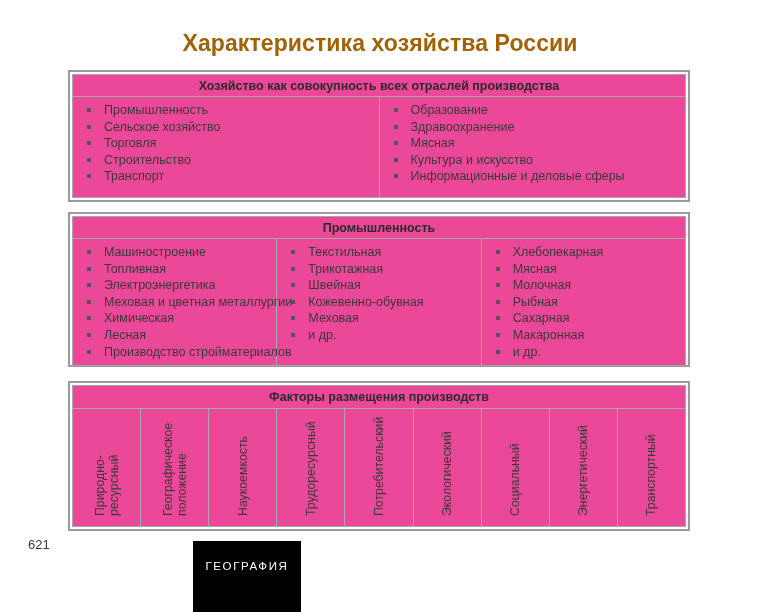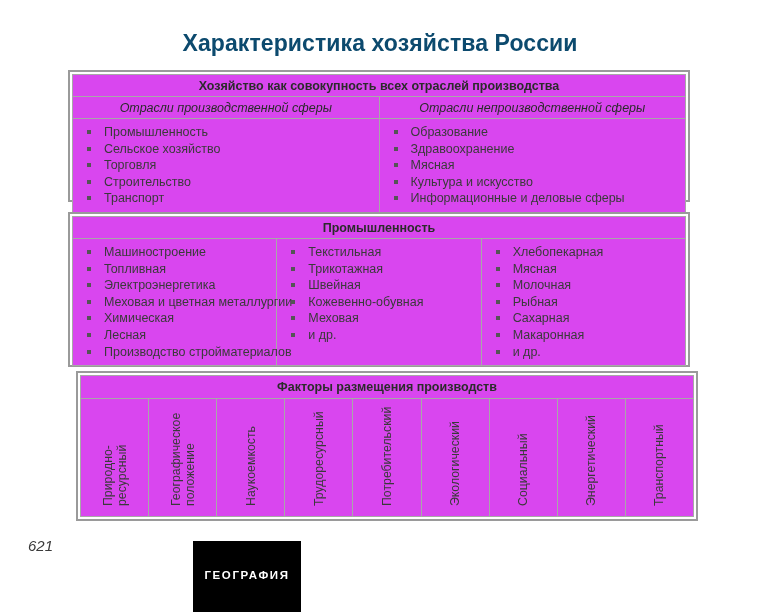--- a/index.html
+++ b/index.html
@@ -18,21 +18,21 @@
 
   
   .page-title {
     position: absolute;
     left: 0;
     top: 30px;
     width: 760px;
     text-align: center;
     font-size: 23px;
     font-weight: bold;
-    color: #0c4a6e;
+    color: #a16207;
     letter-spacing: 0.1px;
     white-space: nowrap;
   }
 
   
   .frame {
     position: absolute;
     border: 2px solid #9a9a9a;
     background: #ffffff;
     box-sizing: border-box;
@@ -42,21 +42,21 @@
     width: 100%;
     height: 100%;
     border-collapse: collapse;
     table-layout: fixed;
     background: #ffffff;
   }
   .frame td, .frame th {
     border: 1px solid #a8a8a8;
     padding: 0;
     vertical-align: top;
-    background: #d946ef;
+    background: #ec4899;
   }
 
   
   .band-head {
     text-align: center;
     font-size: 12.5px;
     font-weight: bold;
     color: #2b2b2b;
     height: 21px;
     vertical-align: middle !important;
@@ -108,24 +108,23 @@
   #table-industry {
     left: 68px;
     top: 212px;
     width: 622px;
     height: 155px;
   }
 
   
   #table-factors {
     left: 68px;
-    top: 371px;
+    top: 381px;
     width: 622px;
     height: 150px;
-    margin-left: 8px;
   }
   #table-factors td.vcell {
     height: 104px;
     vertical-align: bottom;
     text-align: center;
     padding: 0 0 6px 0;
   }
   .vlabel {
     display: inline-block;
     writing-mode: vertical-rl;
@@ -136,57 +135,52 @@
     text-align: left;
     white-space: pre;
     height: 96px;
   }
 
   
   .page-number {
     position: absolute;
     left: 28px;
     top: 537px;
-    font-size: 15px;
+    font-size: 13px;
     color: #3a3a3a;
-    font-style: italic;
   }
   .subject-badge {
     position: absolute;
     left: 193px;
     top: 541px;
     width: 108px;
     height: 71px;
     background: #000000;
     box-sizing: border-box;
   }
   .subject-badge .badge-text {
     display: block;
     text-align: center;
-    margin-top: 28px;
+    margin-top: 19px;
     color: #ffffff;
     font-size: 11.5px;
-    font-weight: bold;
+    font-weight: normal;
     letter-spacing: 1.6px;
   }
 </style>
 </head>
 <body>
 
 <div class="page-title">Характеристика хозяйства России</div>
 
 <div class="frame" id="table-economy">
   <table>
     <tbody>
         <tr>
       <td class="band-head" colspan="2">Хозяйство как совокупность всех отраслей производства</td>
-    </tr>
-    <tr>
-      <td class="sub-head" style="width:50%">Отрасли производственной сферы</td>
-      <td class="sub-head" style="width:50%">Отрасли непроизводственной сферы</td>
     </tr>
     <tr>
       <td>
         <ul class="blist">
           <li><span class="bullet"></span><span>Промышленность</span></li>
           <li><span class="bullet"></span><span>Сельское хозяйство</span></li>
           <li><span class="bullet"></span><span>Торговля</span></li>
           <li><span class="bullet"></span><span>Строительство</span></li>
           <li><span class="bullet"></span><span>Транспорт</span></li>
         </ul>

